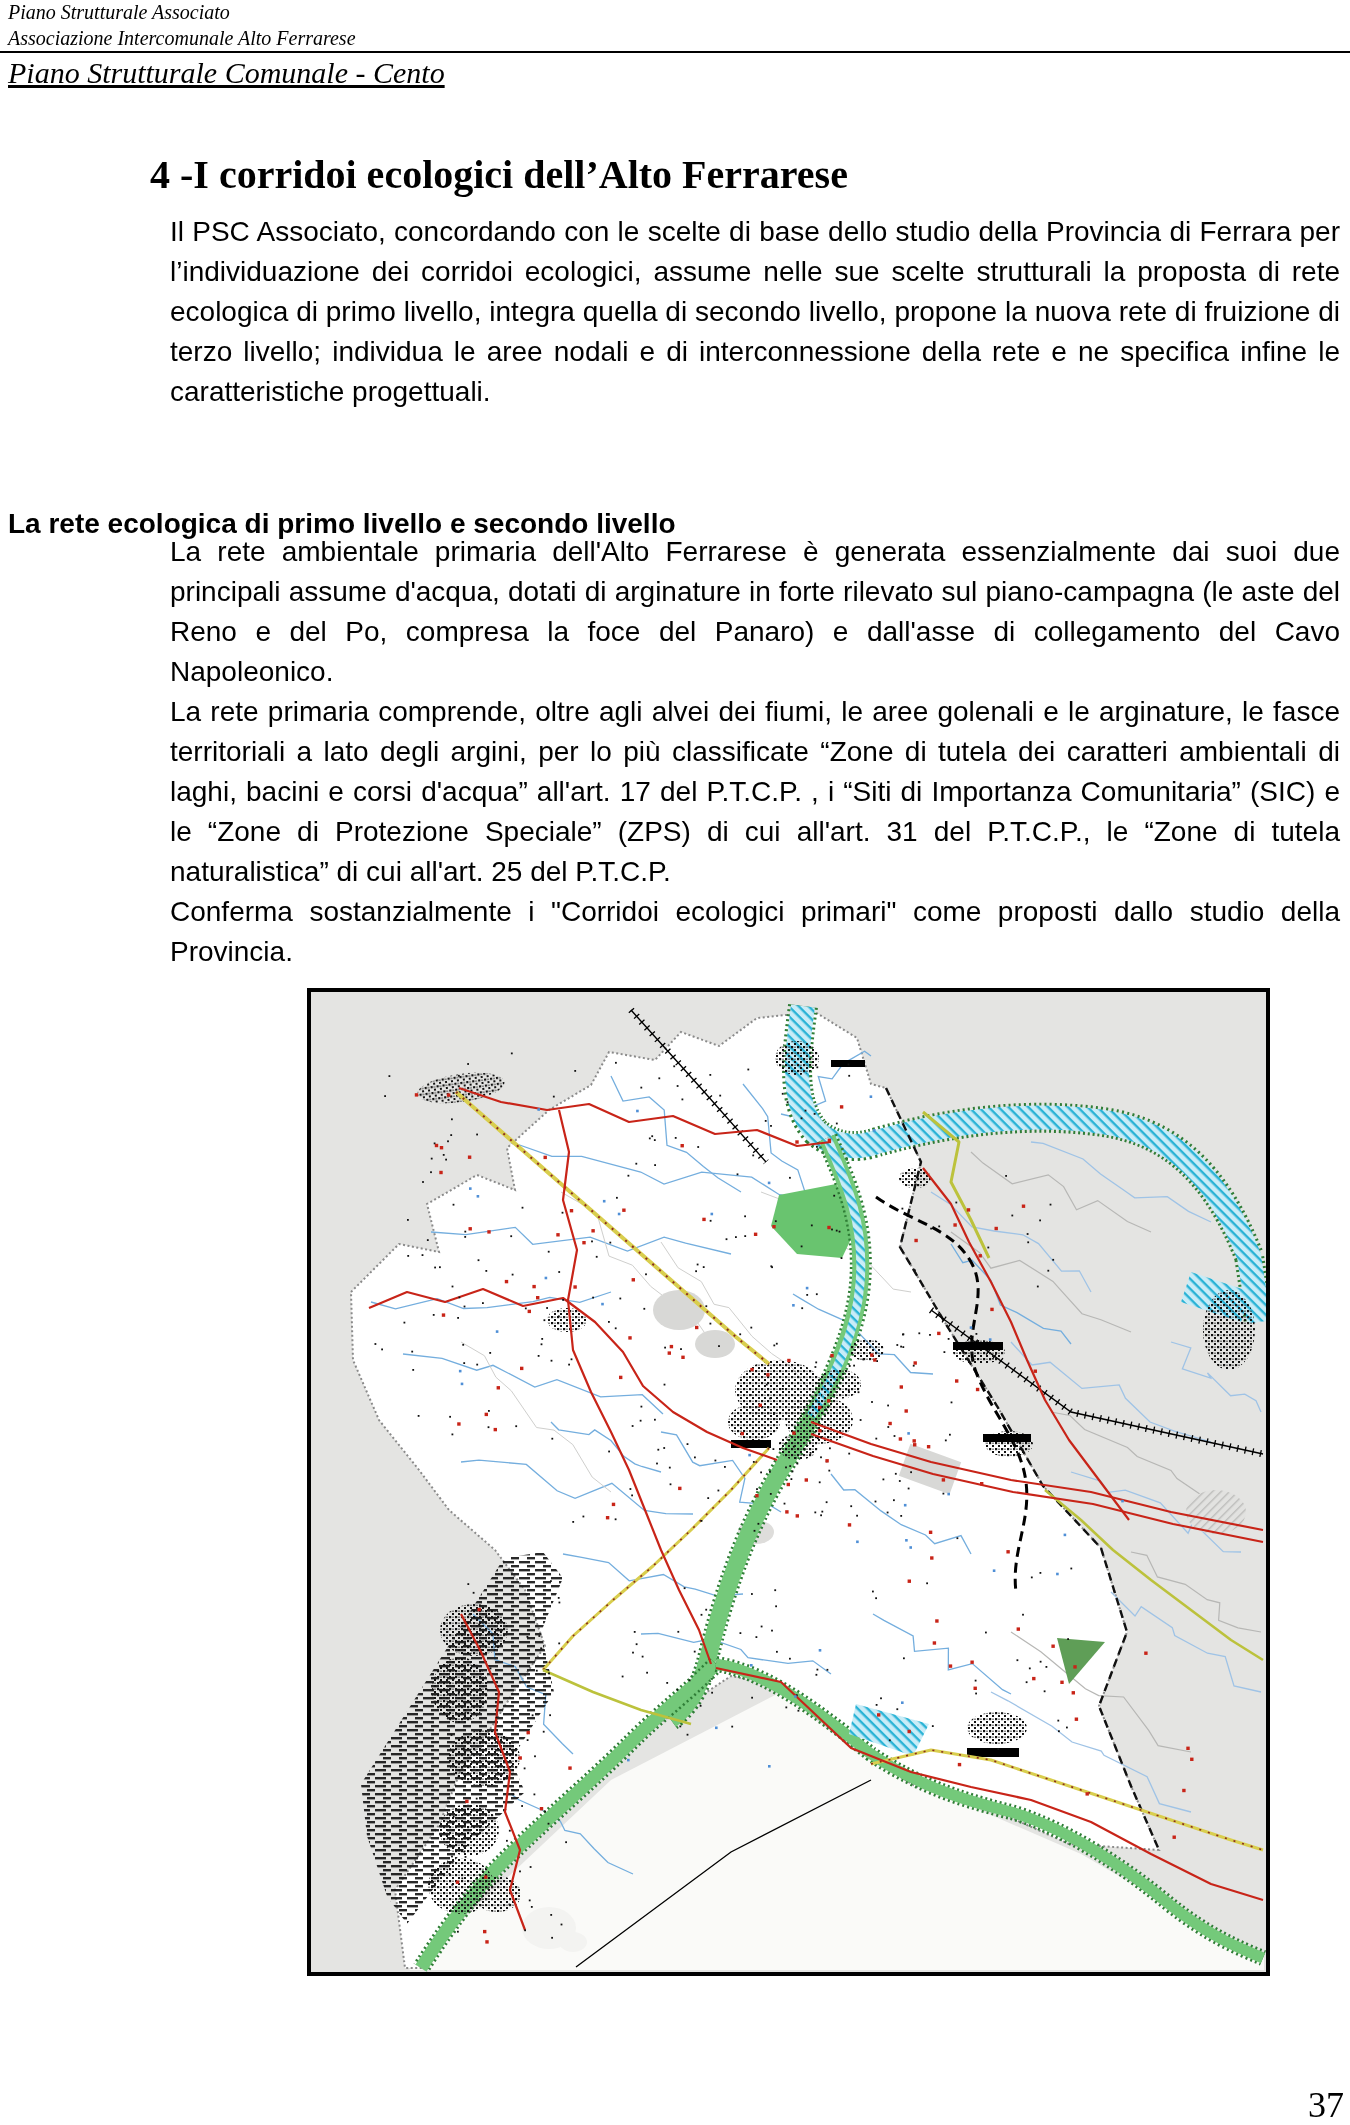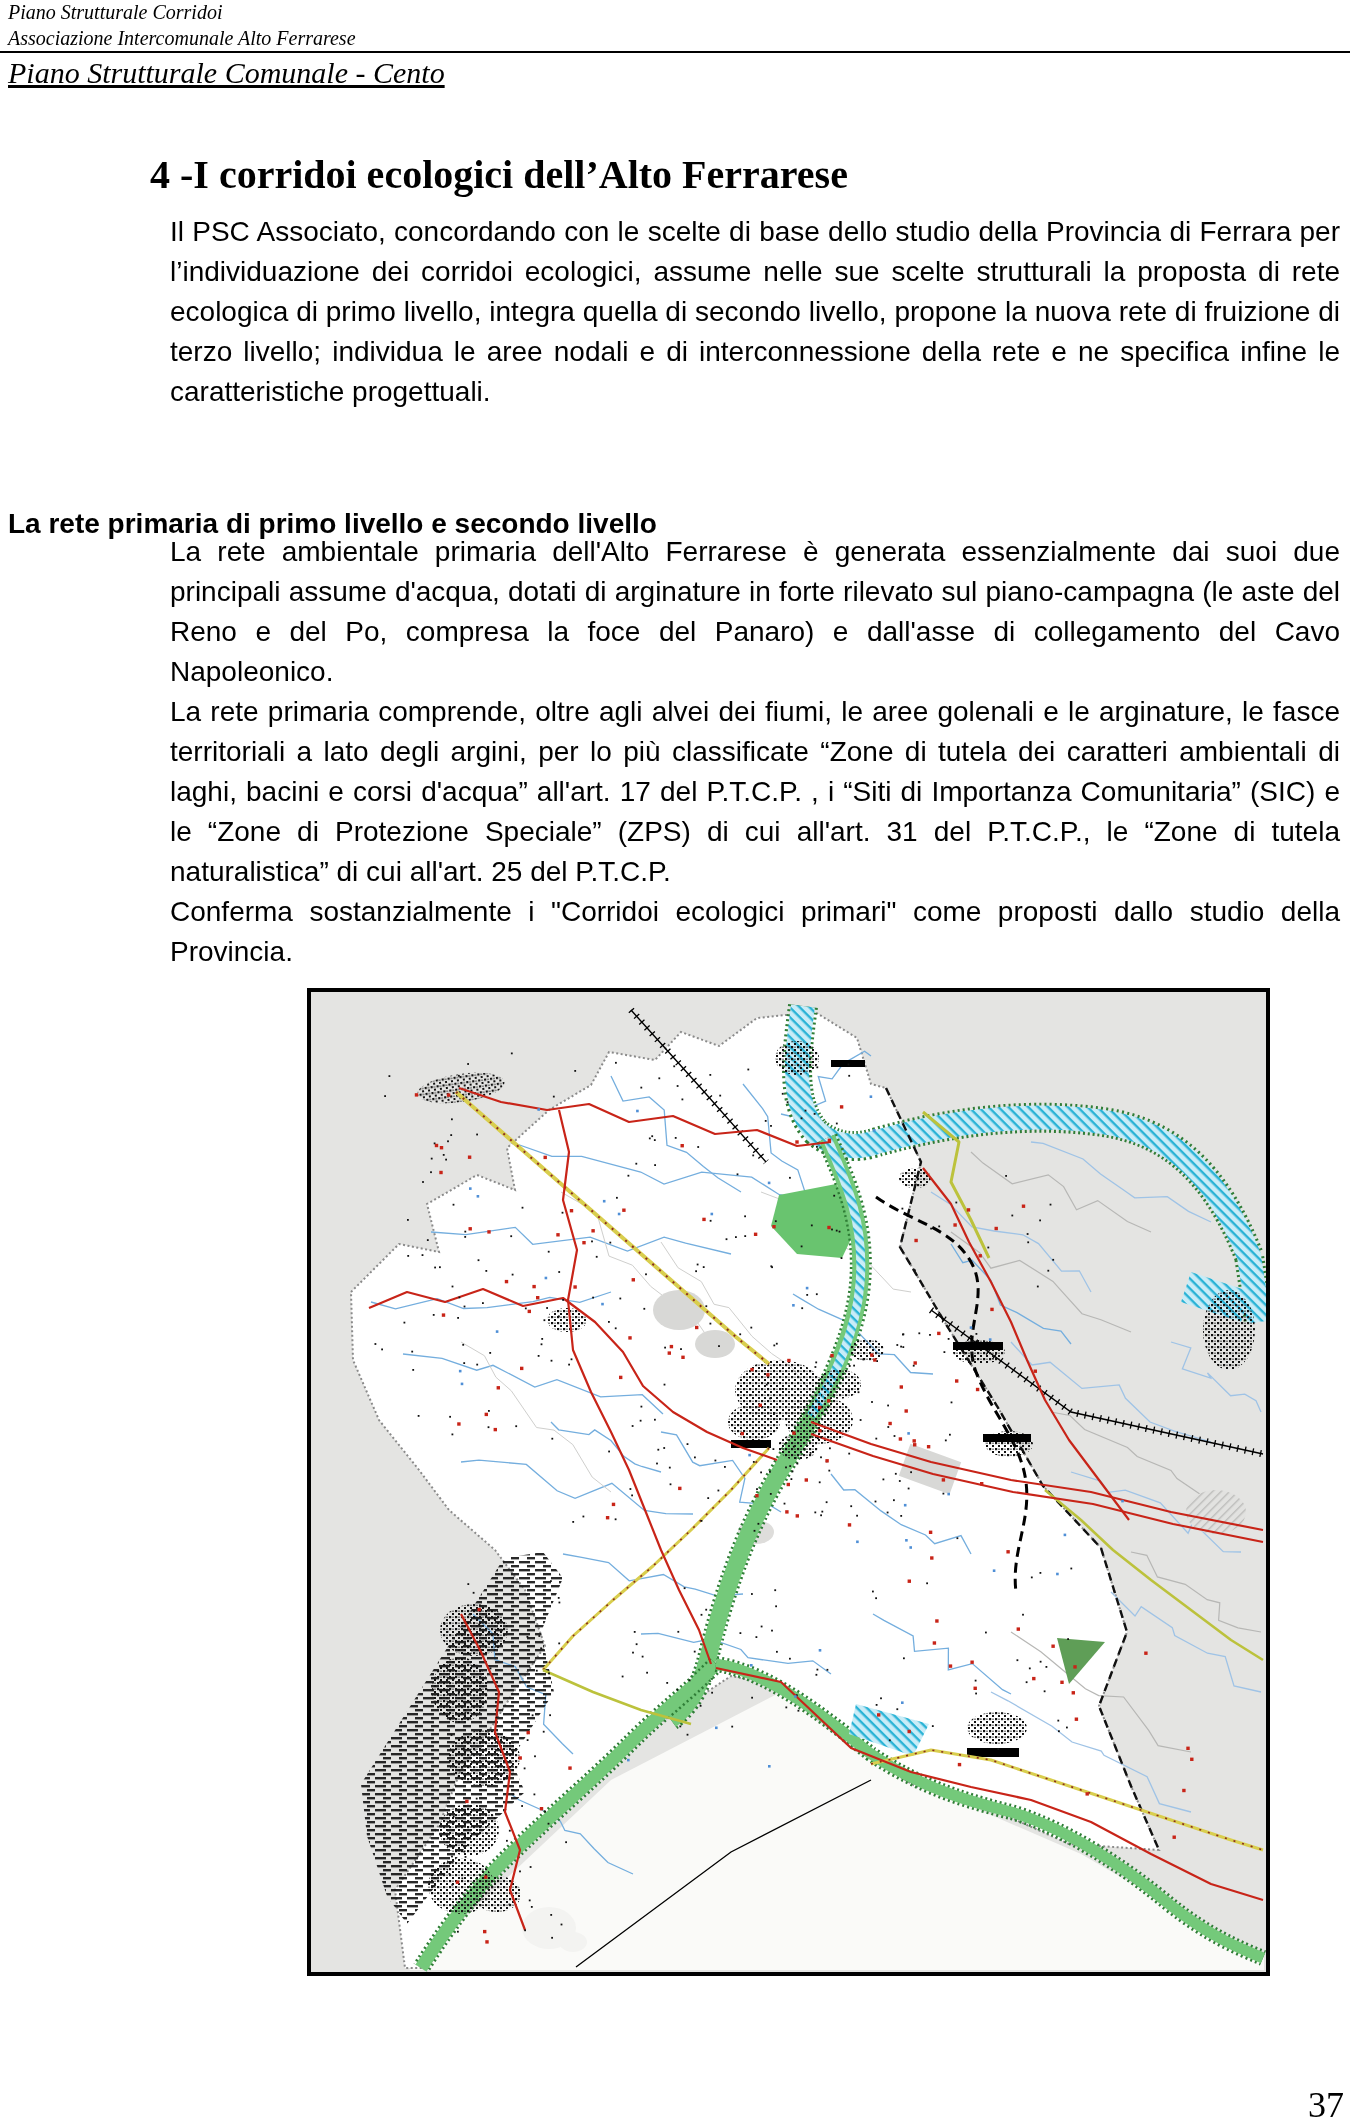--- a/index.html
+++ b/index.html
@@ -20,30 +20,30 @@
   #para-block{top:532px;}
   #para-block p{margin:0;}
   #map-frame{position:absolute;left:307px;top:988px;width:963px;height:988px;
              border:4px solid #000;box-sizing:border-box;background:#e4e4e2;}
   #map-svg{display:block;width:955px;height:980px;}
   #page-number{position:absolute;right:6px;top:2084px;font-size:36px;font-family:"Liberation Serif",serif;text-align:center;}
 </style>
 </head>
 <body>
 
-<div class="hdr-line" id="hdr1">Piano Strutturale Corridoi</div>
+<div class="hdr-line" id="hdr1">Piano Strutturale Associato</div>
 <div class="hdr-line" id="hdr2">Associazione Intercomunale Alto Ferrarese</div>
 <div id="hdr-rule"></div>
 <div class="hdr-line" id="hdr3">Piano Strutturale Comunale - Cento</div>
 
 <h1 id="doc-title">4 -I corridoi ecologici dell’Alto Ferrarese</h1>
 
 <div class="body-text" id="para-intro">Il PSC Associato, concordando con le scelte di base dello studio della Provincia di Ferrara per l’individuazione dei corridoi ecologici, assume nelle sue scelte strutturali la proposta di rete ecologica di primo livello, integra quella di secondo livello, propone la nuova rete di fruizione di terzo livello; individua le aree nodali e di interconnessione della rete e ne specifica infine le caratteristiche progettuali.</div>
 
-<h2 id="section-heading">La rete primaria di primo livello e secondo livello</h2>
+<h2 id="section-heading">La rete ecologica di primo livello e secondo livello</h2>
 
 <div class="body-text" id="para-block">
   <p>La rete ambientale primaria dell'Alto Ferrarese è generata essenzialmente dai suoi due principali assume d'acqua, dotati di arginature in forte rilevato sul piano-campagna (le aste del Reno e del Po, compresa la foce del Panaro) e dall'asse di collegamento del Cavo Napoleonico.</p>
   <p>La rete primaria comprende, oltre agli alvei dei fiumi, le aree golenali e le arginature, le fasce territoriali a lato degli argini, per lo più classificate “Zone di tutela dei caratteri ambientali di laghi, bacini e corsi d'acqua” all'art. 17 del P.T.C.P. , i “Siti di Importanza Comunitaria” (SIC) e le “Zone di Protezione Speciale” (ZPS) di cui all'art. 31 del P.T.C.P., le “Zone di tutela naturalistica” di cui all'art. 25 del P.T.C.P.</p>
   <p>Conferma sostanzialmente i "Corridoi ecologici primari" come proposti dallo studio della Provincia.</p>
 </div>
 
 <div id="map-frame">
 <svg id="map-svg" viewBox="0 0 955 980" xmlns="http://www.w3.org/2000/svg">
   <defs>

